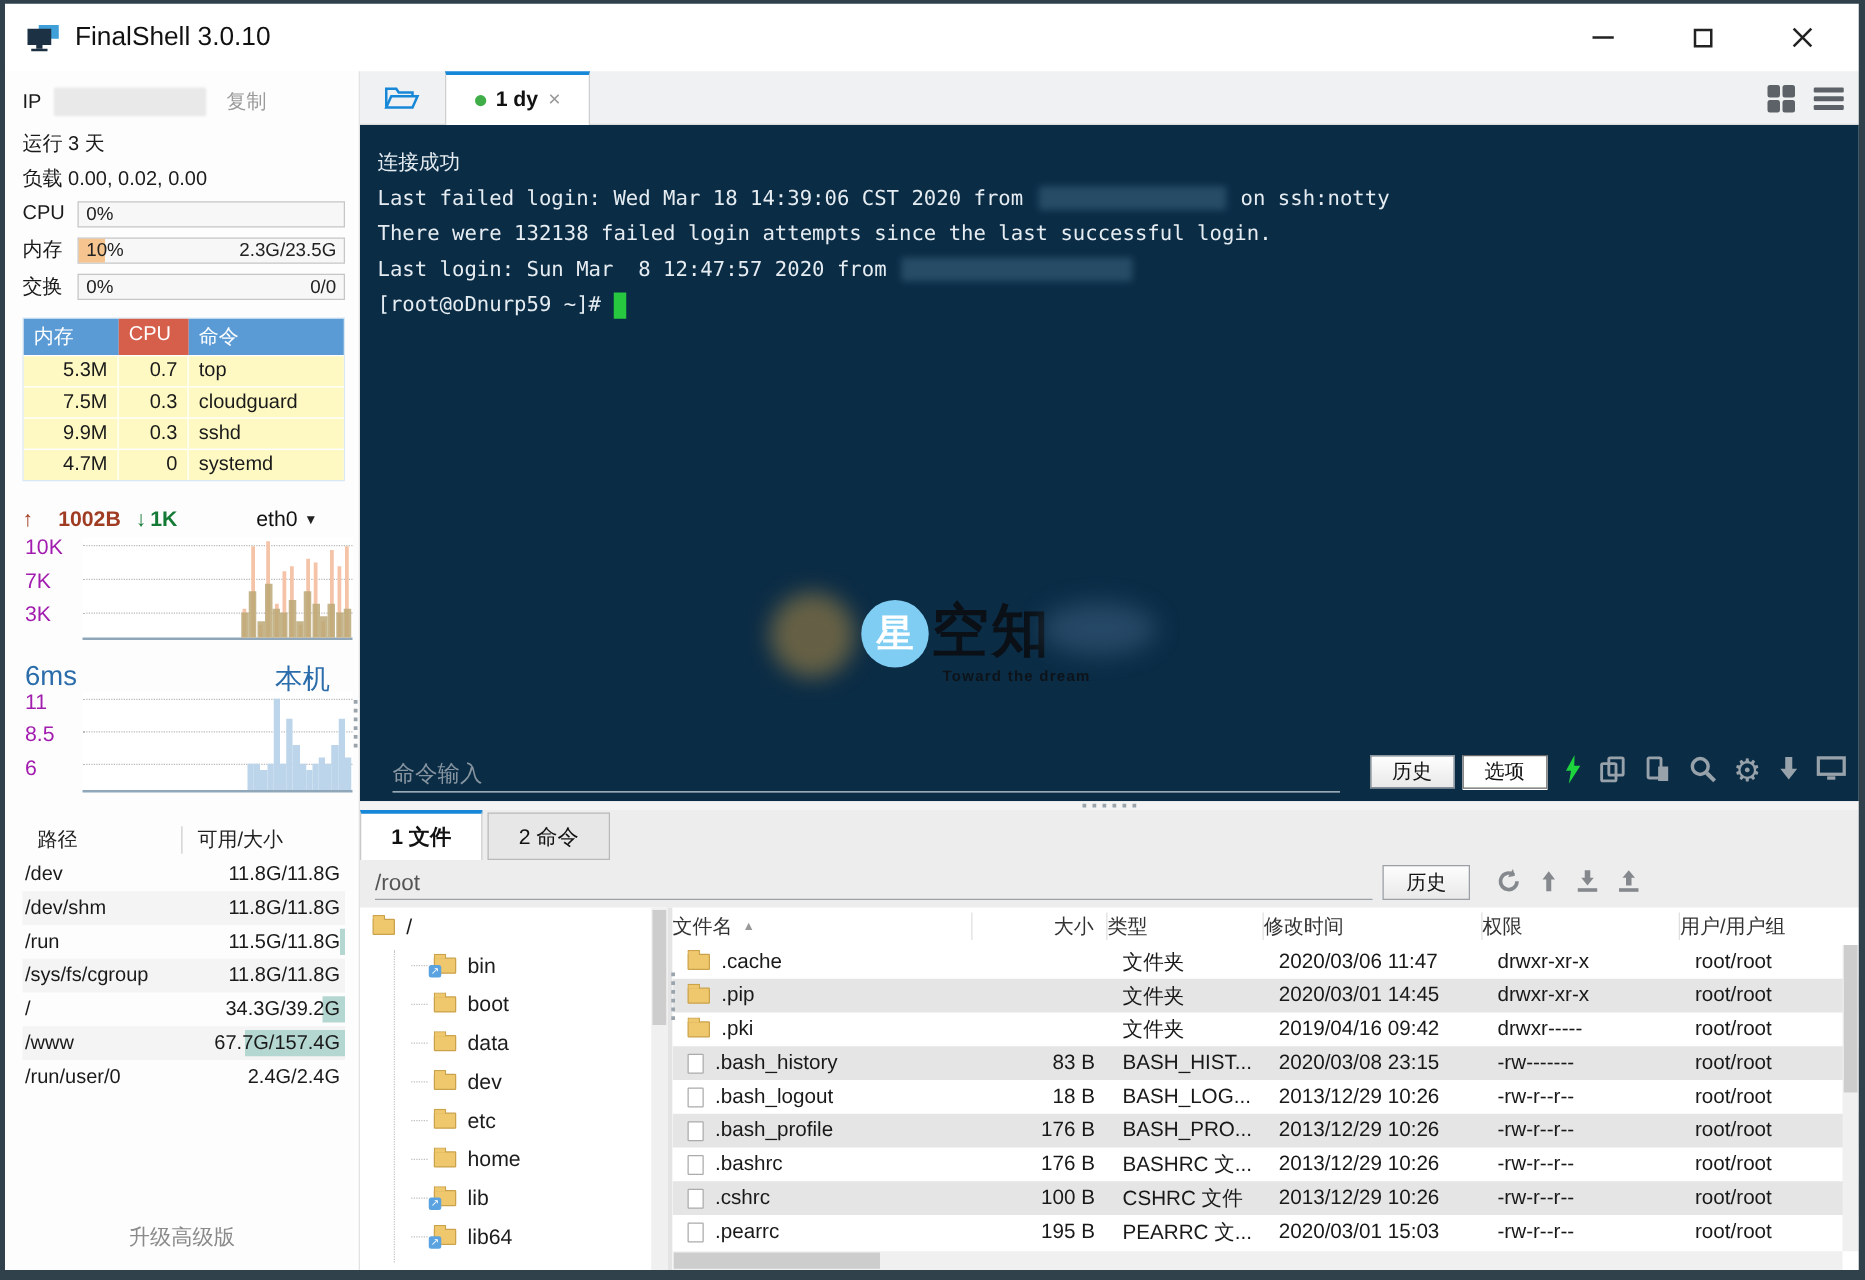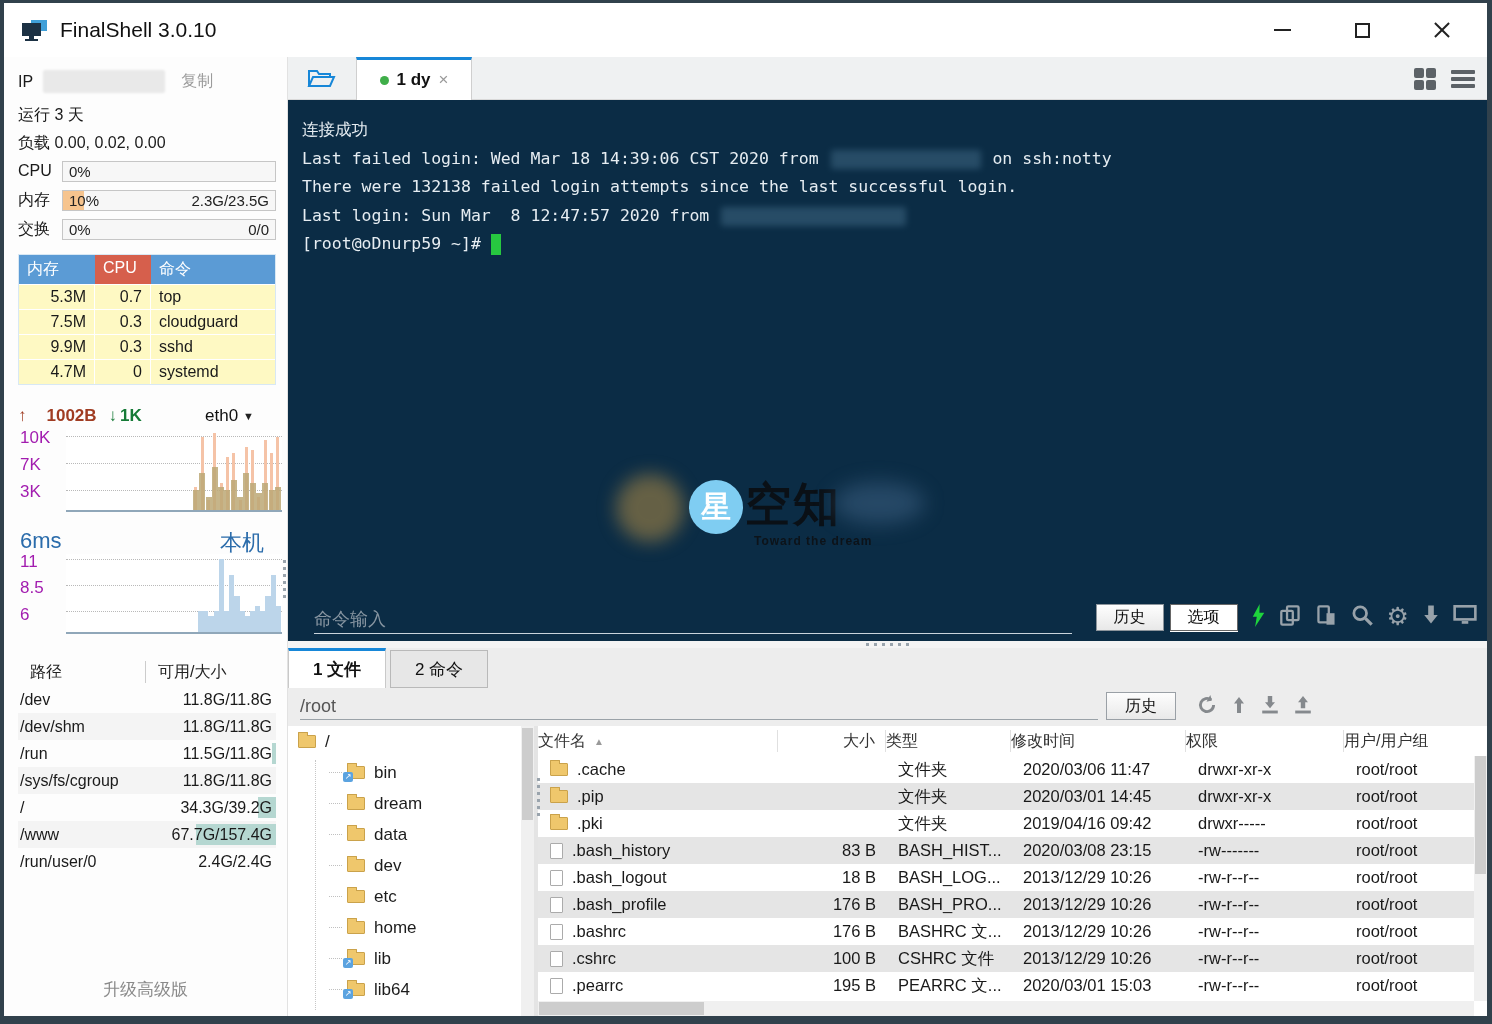--- a/index.html
+++ b/index.html
@@ -640,21 +640,21 @@
               <div class="titem lv1">
                 <span class="conn"></span>
                 <span class="ficon folder">
                   <span class="linkbadge"></span>
                 </span>
                 <span class="tlabel">bin</span>
               </div>
               <div class="titem lv1">
                 <span class="conn"></span>
                 <span class="ficon folder"></span>
-                <span class="tlabel">dream</span>
+                <span class="tlabel">boot</span>
               </div>
               <div class="titem lv1">
                 <span class="conn"></span>
                 <span class="ficon folder"></span>
                 <span class="tlabel">data</span>
               </div>
               <div class="titem lv1">
                 <span class="conn"></span>
                 <span class="ficon folder"></span>
                 <span class="tlabel">dev</span>

